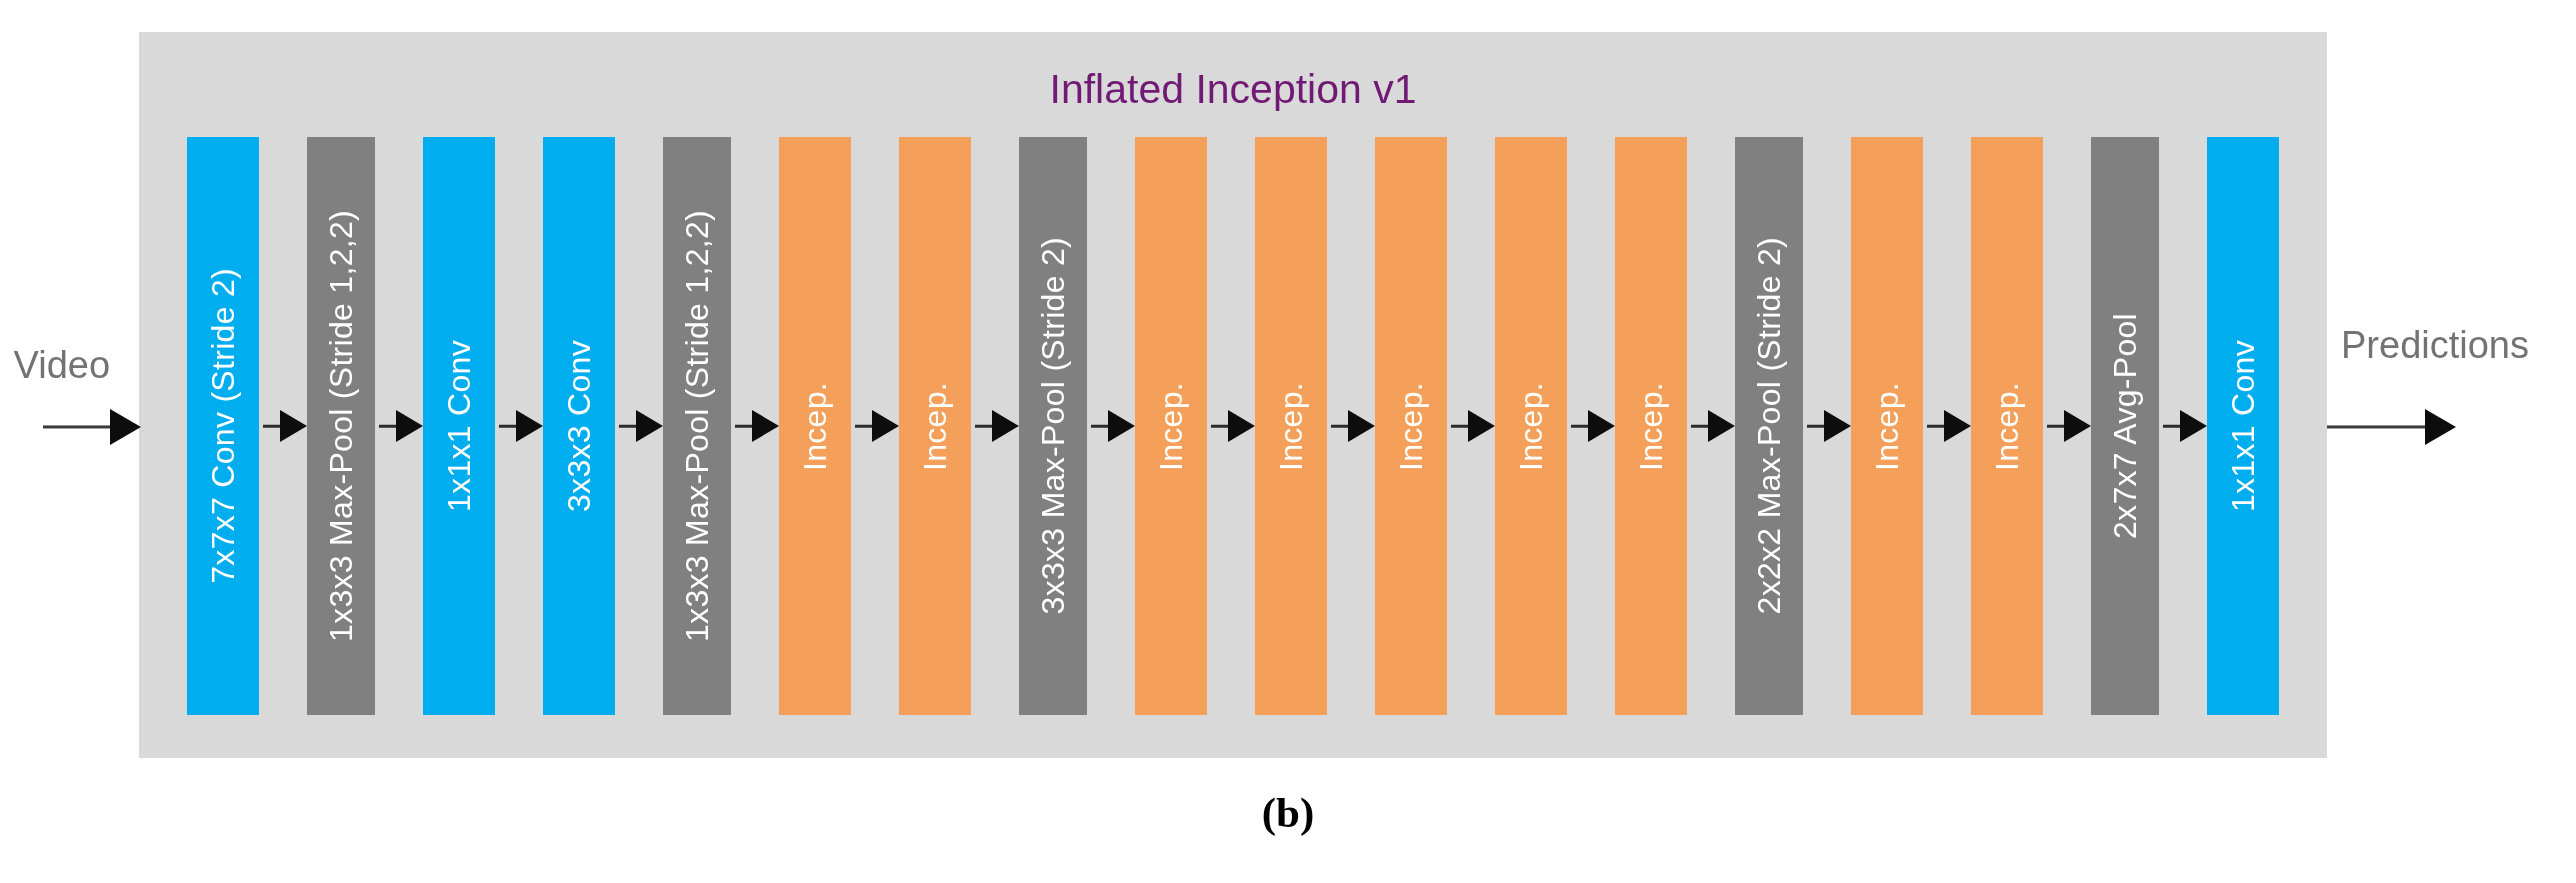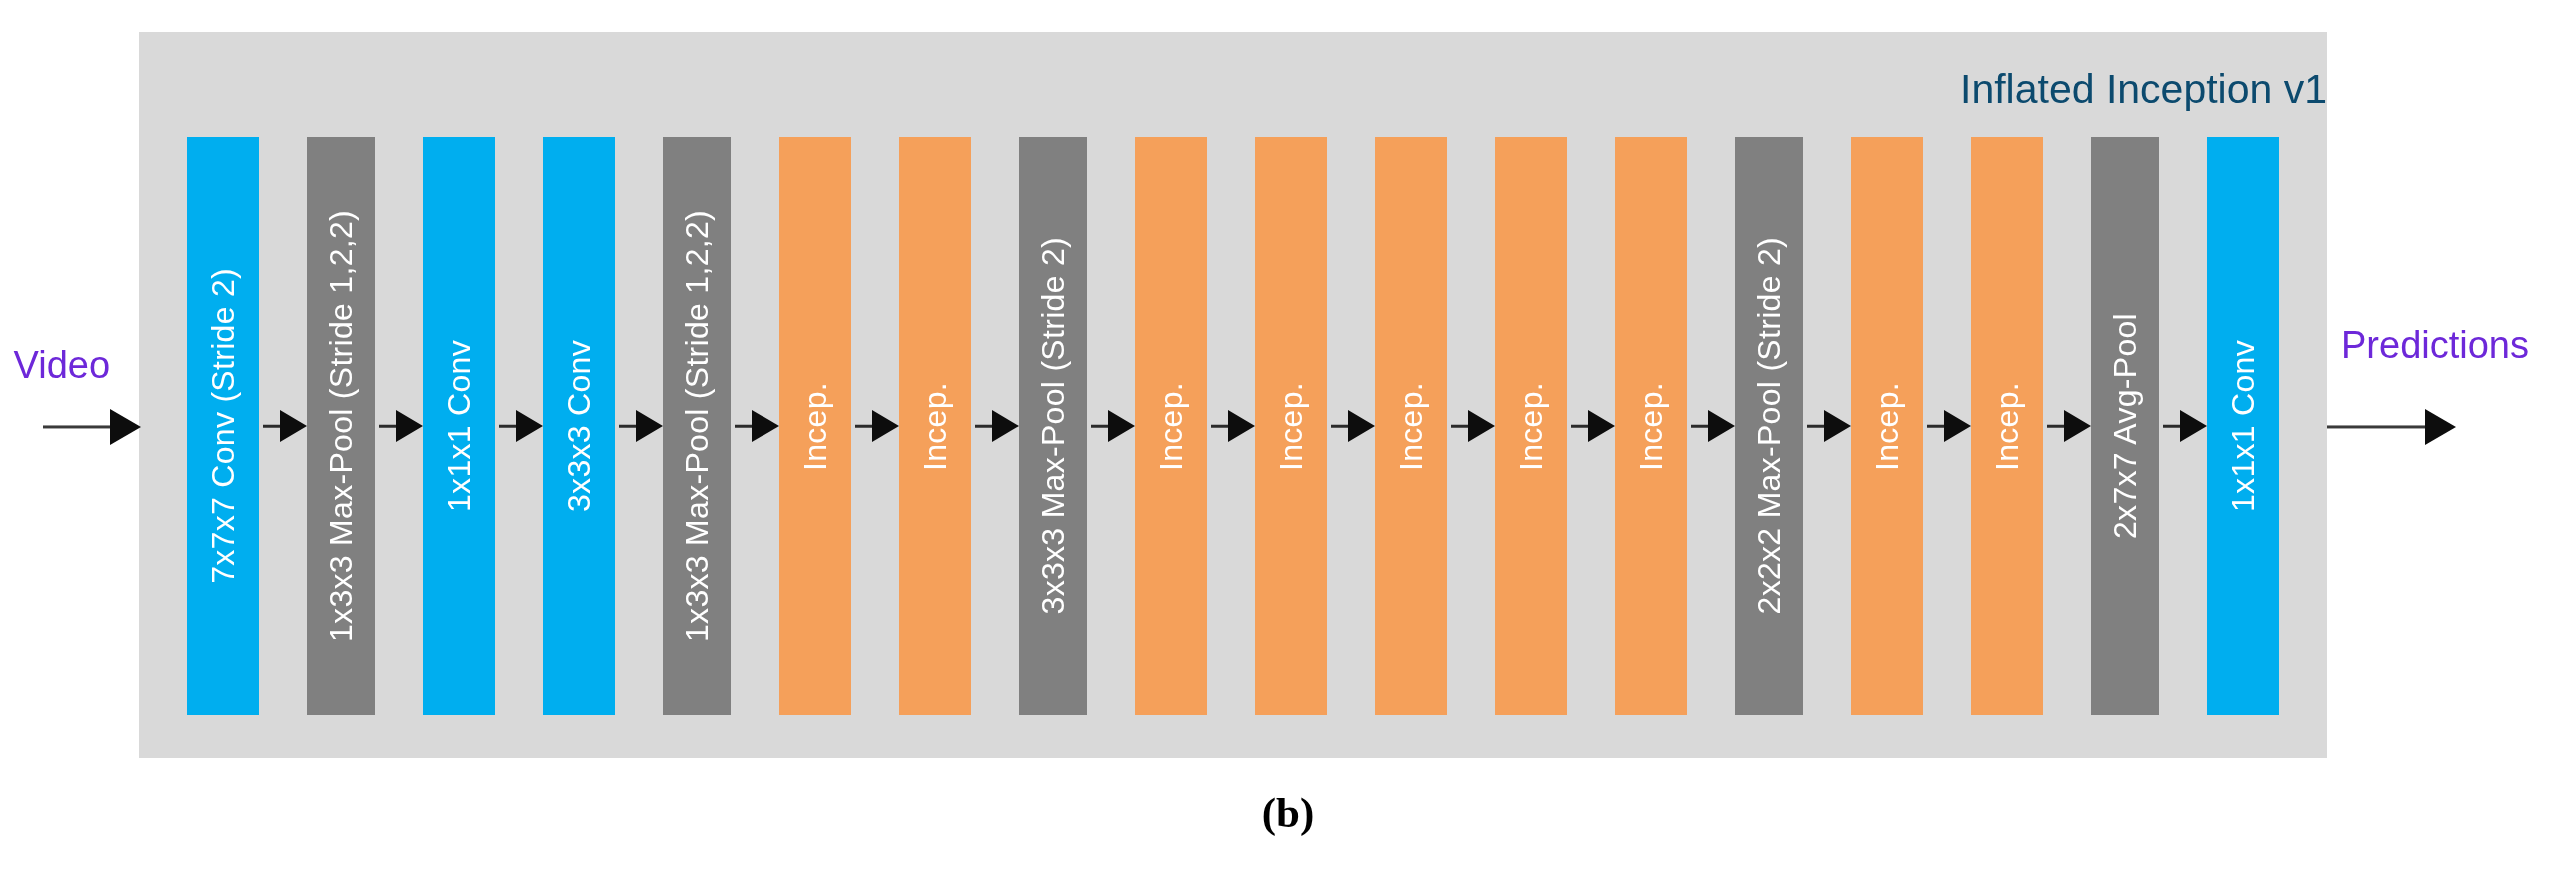--- a/index.html
+++ b/index.html
@@ -29,23 +29,23 @@
     width: 2188px;
     height: 726px;
     background: #d9d9d9;
   }
 
   .panel-title {
     position: absolute;
     left: 0;
     top: 37px;
     width: 100%;
-    text-align: right;
+    text-align: center;
     font-size: 41px;
-    color: #0c4a6e;
+    color: #701a75;
     font-family: "Liberation Sans", sans-serif;
     line-height: 1;
     letter-spacing: 0px;
   }
 
   
   .blocks-row {
     position: absolute;
     left: 48px;          
     top: 105px;          
@@ -105,21 +105,21 @@
     border-top: 16px solid transparent;
     border-bottom: 16px solid transparent;
     border-left: 27px solid #0d0d0d;
     transform: translateY(-50%);
   }
 
   
   .endpoint {
     position: absolute;
     font-size: 38px;
-    color: #6d28d9;
+    color: #737373;
     font-family: "Liberation Sans", sans-serif;
     white-space: nowrap;
     line-height: 1;
   }
   .endpoint.video { left: 13.6px;  top: 346px; }
   .endpoint.predictions { left: 2341px; top: 326px; }
 
   .endpoint-arrow {
     position: absolute;
     height: 37px;

